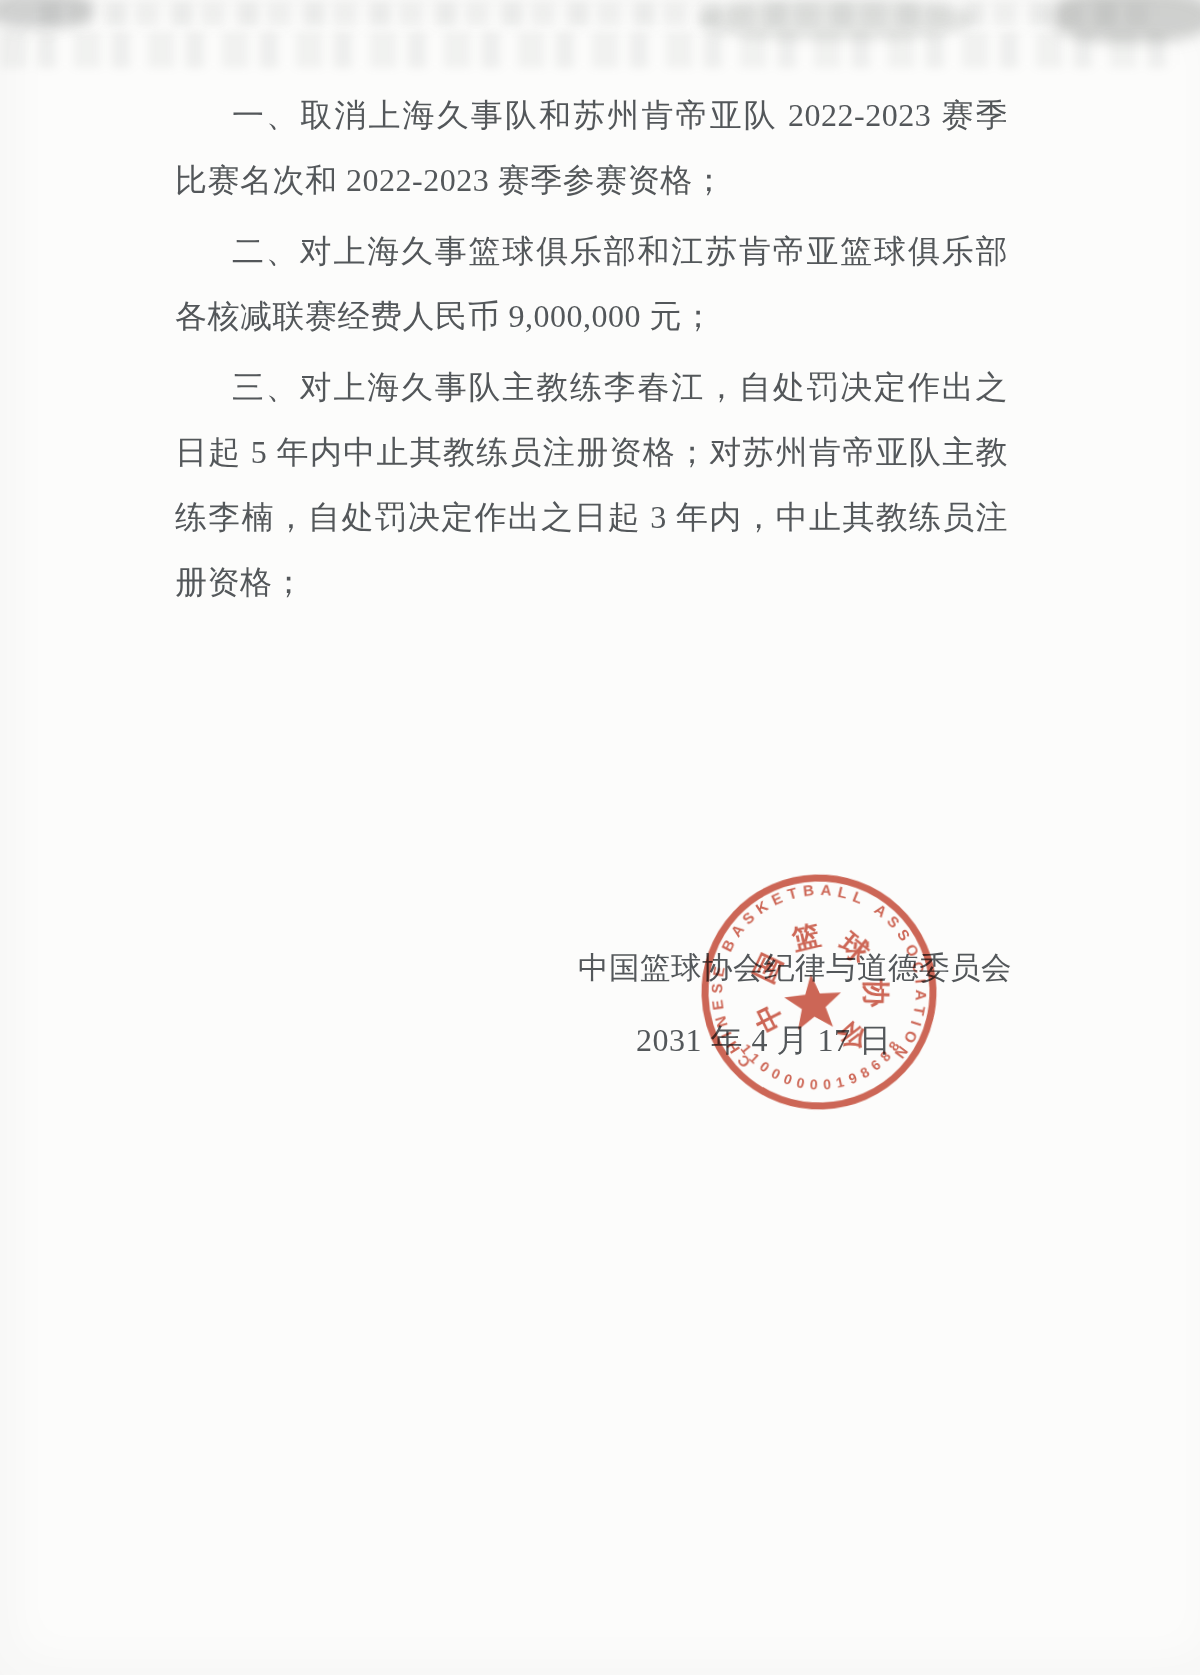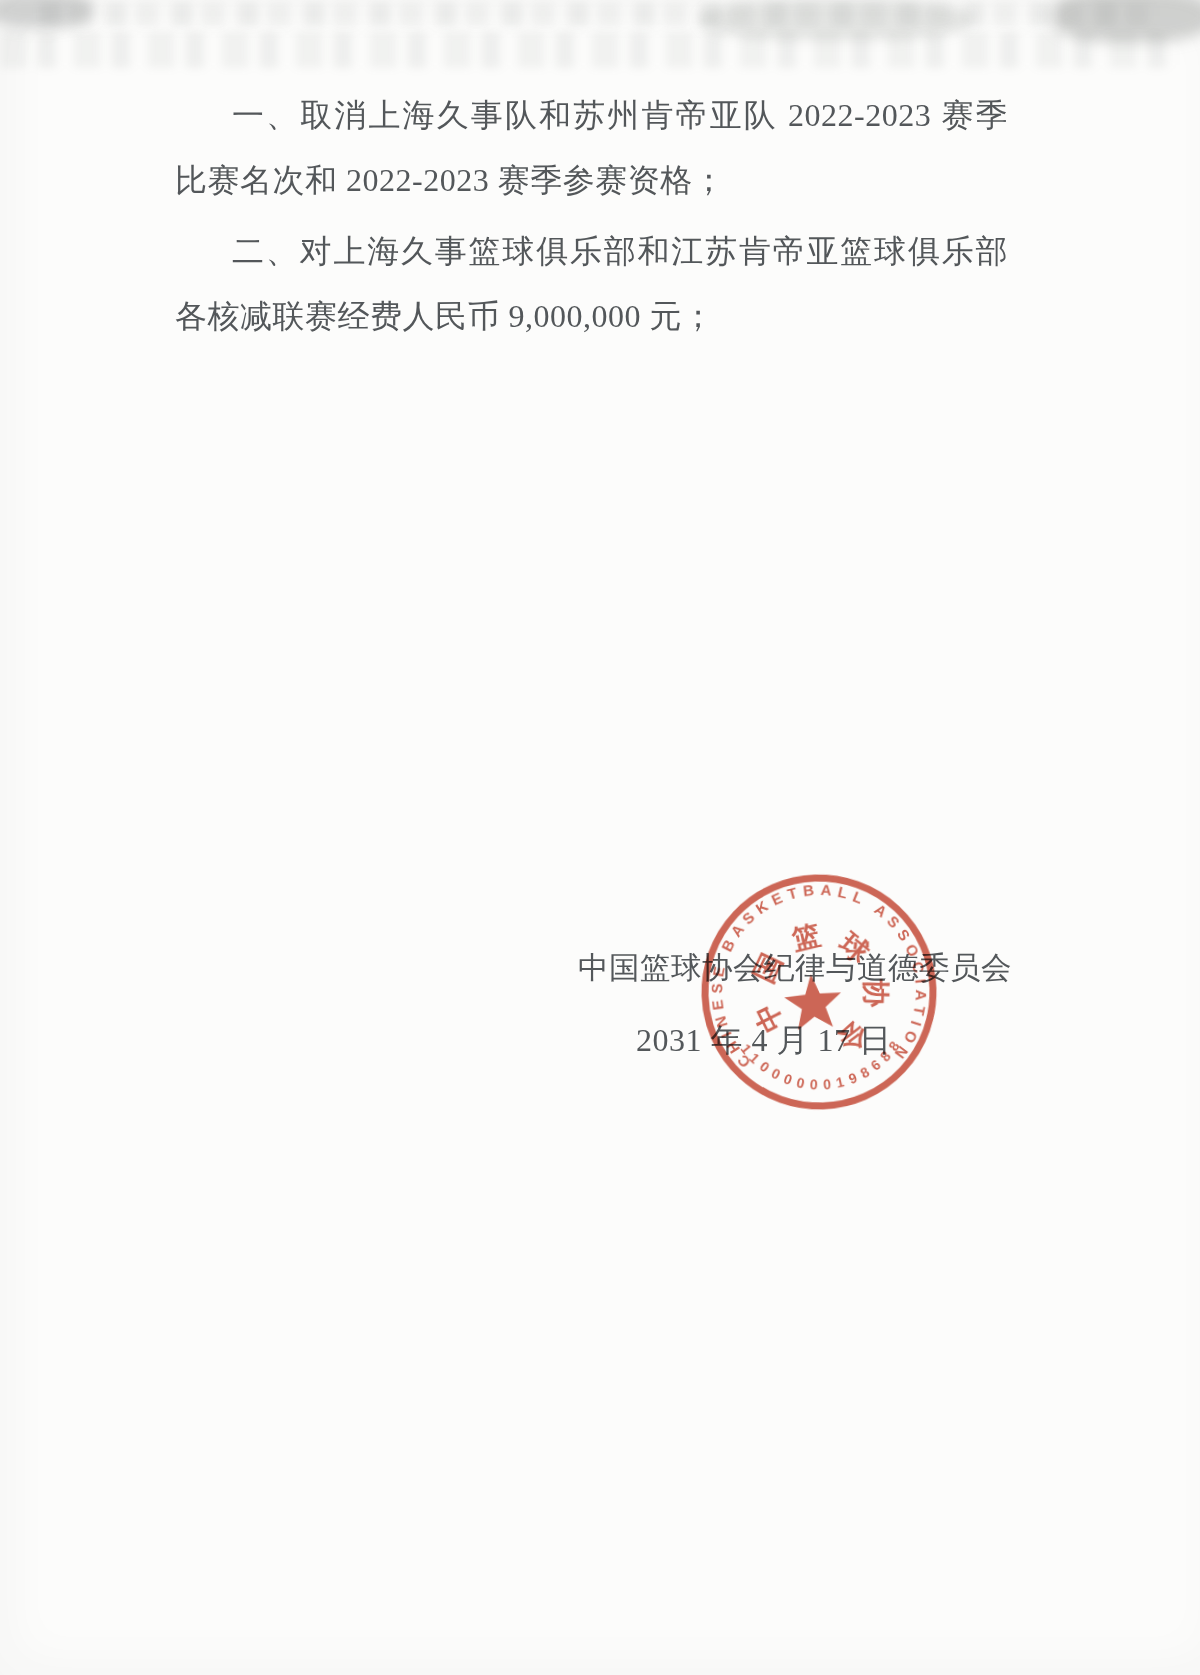--- a/index.html
+++ b/index.html
@@ -105,20 +105,21 @@
 
   <div class="artifact ghost-row-1"></div>
   <div class="artifact ghost-row-2"></div>
   <div class="artifact smudge-tl"></div>
   <div class="artifact smudge-tr"></div>
   <div class="artifact smudge-tc"></div>
 
   <div class="doc-body">
     <p>一、取消上海久事队和苏州肯帝亚队 2022-2023 赛季比赛名次和 2022-2023 赛季参赛资格；</p>
     <p>二、对上海久事篮球俱乐部和江苏肯帝亚篮球俱乐部各核减联赛经费人民币 9,000,000 元；</p>
+    <p>三、对上海久事队主教练李春江，自处罚决定作出之日起 5 年内中止其教练员注册资格；对苏州肯帝亚队主教练李楠，自处罚决定作出之日起 3 年内，中止其教练员注册资格；</p>
   </div>
 
   <div class="signature">中国篮球协会纪律与道德委员会</div>
   <div class="doc-date">2031 年 4 月 17 日</div>
 
   <div class="seal">
     <svg width="252" height="252" viewBox="-126 -126 252 252">
       <defs>
         <path id="sealArcTop" d="M -68.5,68.5 A 96.9,96.9 0 1 1 68.5,68.5" fill="none"></path>
         <path id="sealArcBot" d="M -84,49 A 97,97 0 0 0 84,49" fill="none"></path>

